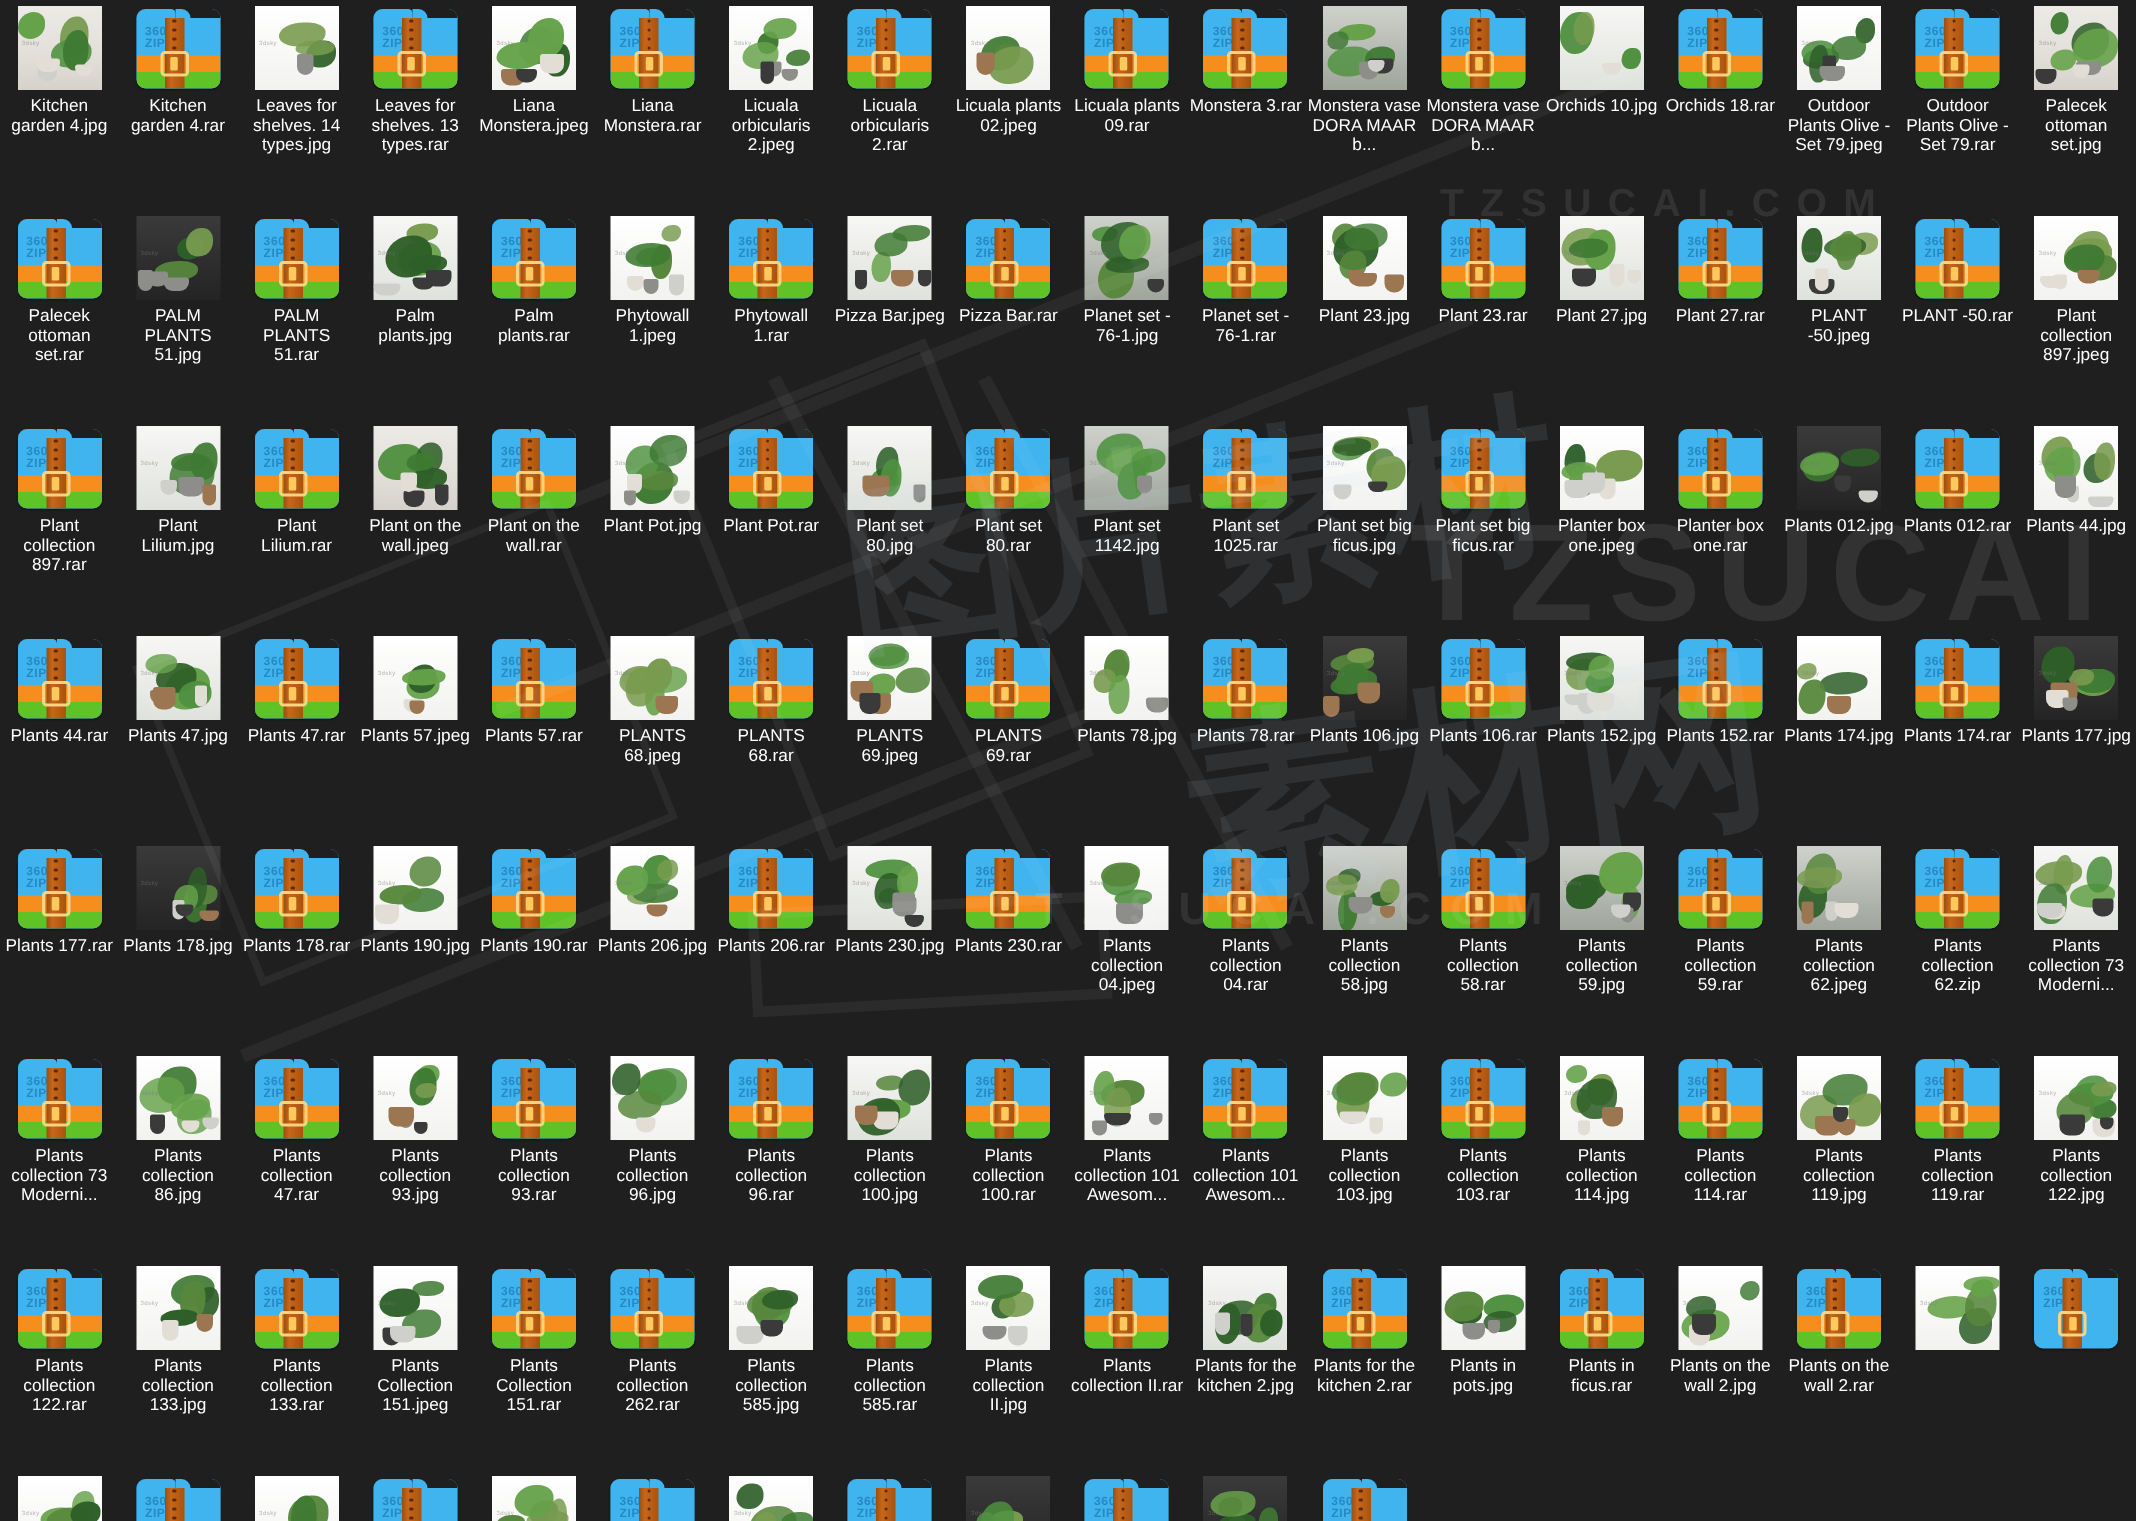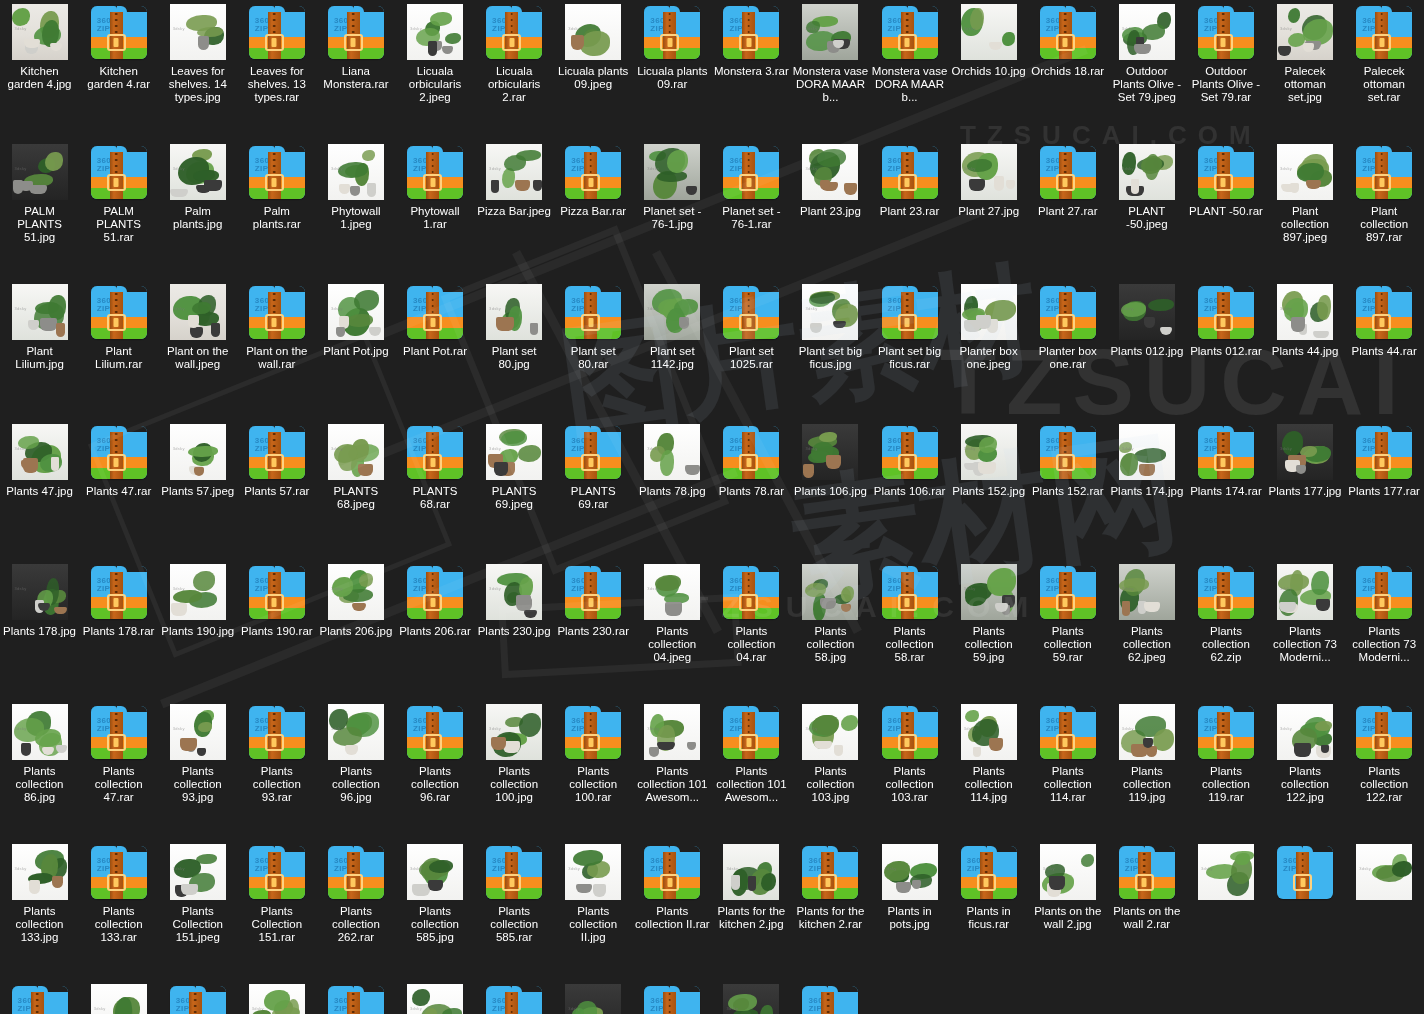--- a/index.html
+++ b/index.html
@@ -220,20 +220,36 @@
             <div class="hole" style="top: 25px;"></div>
           </div>
           <div class="zip-buckle"></div>
           <div class="zip-tab"></div>
         </div>
       </div>
       <div class="file-label">Leaves for shelves. 13 types.rar</div>
     </div>
     <div class="file-item">
       <div class="thumb-wrap">
+        <div class="photo ph-b">
+          <div class="leafblob" style="width: 22.4883px; height: 24.6507px; left: 18.4553px; top: 13.8756px; background: rgb(63, 122, 51); opacity: 0.847825;"></div>
+          <div class="leafblob" style="width: 31.6586px; height: 18.0428px; left: 2.85402px; top: 23.5099px; background: rgb(102, 162, 74); opacity: 0.973968;"></div>
+          <div class="leafblob" style="width: 13.977px; height: 21.2683px; left: 33.0149px; top: 15.5702px; background: rgb(79, 145, 64); opacity: 0.878445;"></div>
+          <div class="leafblob" style="width: 16.1103px; height: 22.3271px; left: 35.4705px; top: 24.723px; background: rgb(46, 95, 40); opacity: 0.981255;"></div>
+          <div class="leafblob" style="width: 24.725px; height: 27.2192px; left: 23.8099px; top: 7.63507px; background: rgb(102, 162, 74); opacity: 0.982399;"></div>
+          <div class="potblob" style="width: 15.747px; height: 12.882px; left: 32.4703px; bottom: 11.3027px; background: rgb(226, 222, 214);"></div>
+          <div class="potblob" style="width: 16.0328px; height: 10.7793px; left: 5.77065px; bottom: 3.30911px; background: rgb(156, 117, 81);"></div>
+          <div class="potblob" style="width: 13.5381px; height: 8.64986px; left: 16.2667px; bottom: 5.22034px; background: rgb(58, 58, 58);"></div>
+          <div class="wm">3dsky</div>
+        </div>
+      </div>
+      <div class="file-label">Liana Monstera.jpeg</div>
+    </div>
+    <div class="file-item">
+      <div class="thumb-wrap">
         <div class="zipicon">
           <div class="zip-blue" style="background: rgb(63, 180, 239);"></div>
           <div class="zip-orange" style="background: rgb(246, 142, 30);"></div>
           <div class="zip-green" style="background: rgb(95, 194, 38);"></div>
           <div class="zip-label">
             <div>360</div>
             <div>ZIP</div>
           </div>
           <div class="zip-strap">
             <div class="hole" style="top: 7px;"></div>
@@ -287,21 +303,21 @@
     <div class="file-item">
       <div class="thumb-wrap">
         <div class="photo ph-b">
           <div class="leafblob" style="width: 26.1307px; height: 22.1325px; left: 10.0274px; top: 20.4563px; background: rgb(63, 122, 51); opacity: 0.928569;"></div>
           <div class="leafblob" style="width: 15.9182px; height: 16.7468px; left: 18.1021px; top: 25.1153px; background: rgb(87, 135, 60); opacity: 0.873601;"></div>
           <div class="leafblob" style="width: 29.965px; height: 25.1945px; left: 14.5351px; top: 26.6447px; background: rgb(120, 155, 79); opacity: 0.936967;"></div>
           <div class="potblob" style="width: 12.1531px; height: 14.9122px; left: 6.25845px; bottom: 9.80753px; background: rgb(156, 117, 81);"></div>
           <div class="wm">3dsky</div>
         </div>
       </div>
-      <div class="file-label">Licuala plants 09.jpeg</div>
+      <div class="file-label">Licuala plants 02.jpeg</div>
     </div>
     <div class="file-item">
       <div class="thumb-wrap">
         <div class="zipicon">
           <div class="zip-blue" style="background: rgb(63, 180, 239);"></div>
           <div class="zip-orange" style="background: rgb(246, 142, 30);"></div>
           <div class="zip-green" style="background: rgb(95, 194, 38);"></div>
           <div class="zip-label">
             <div>360</div>
             <div>ZIP</div>

